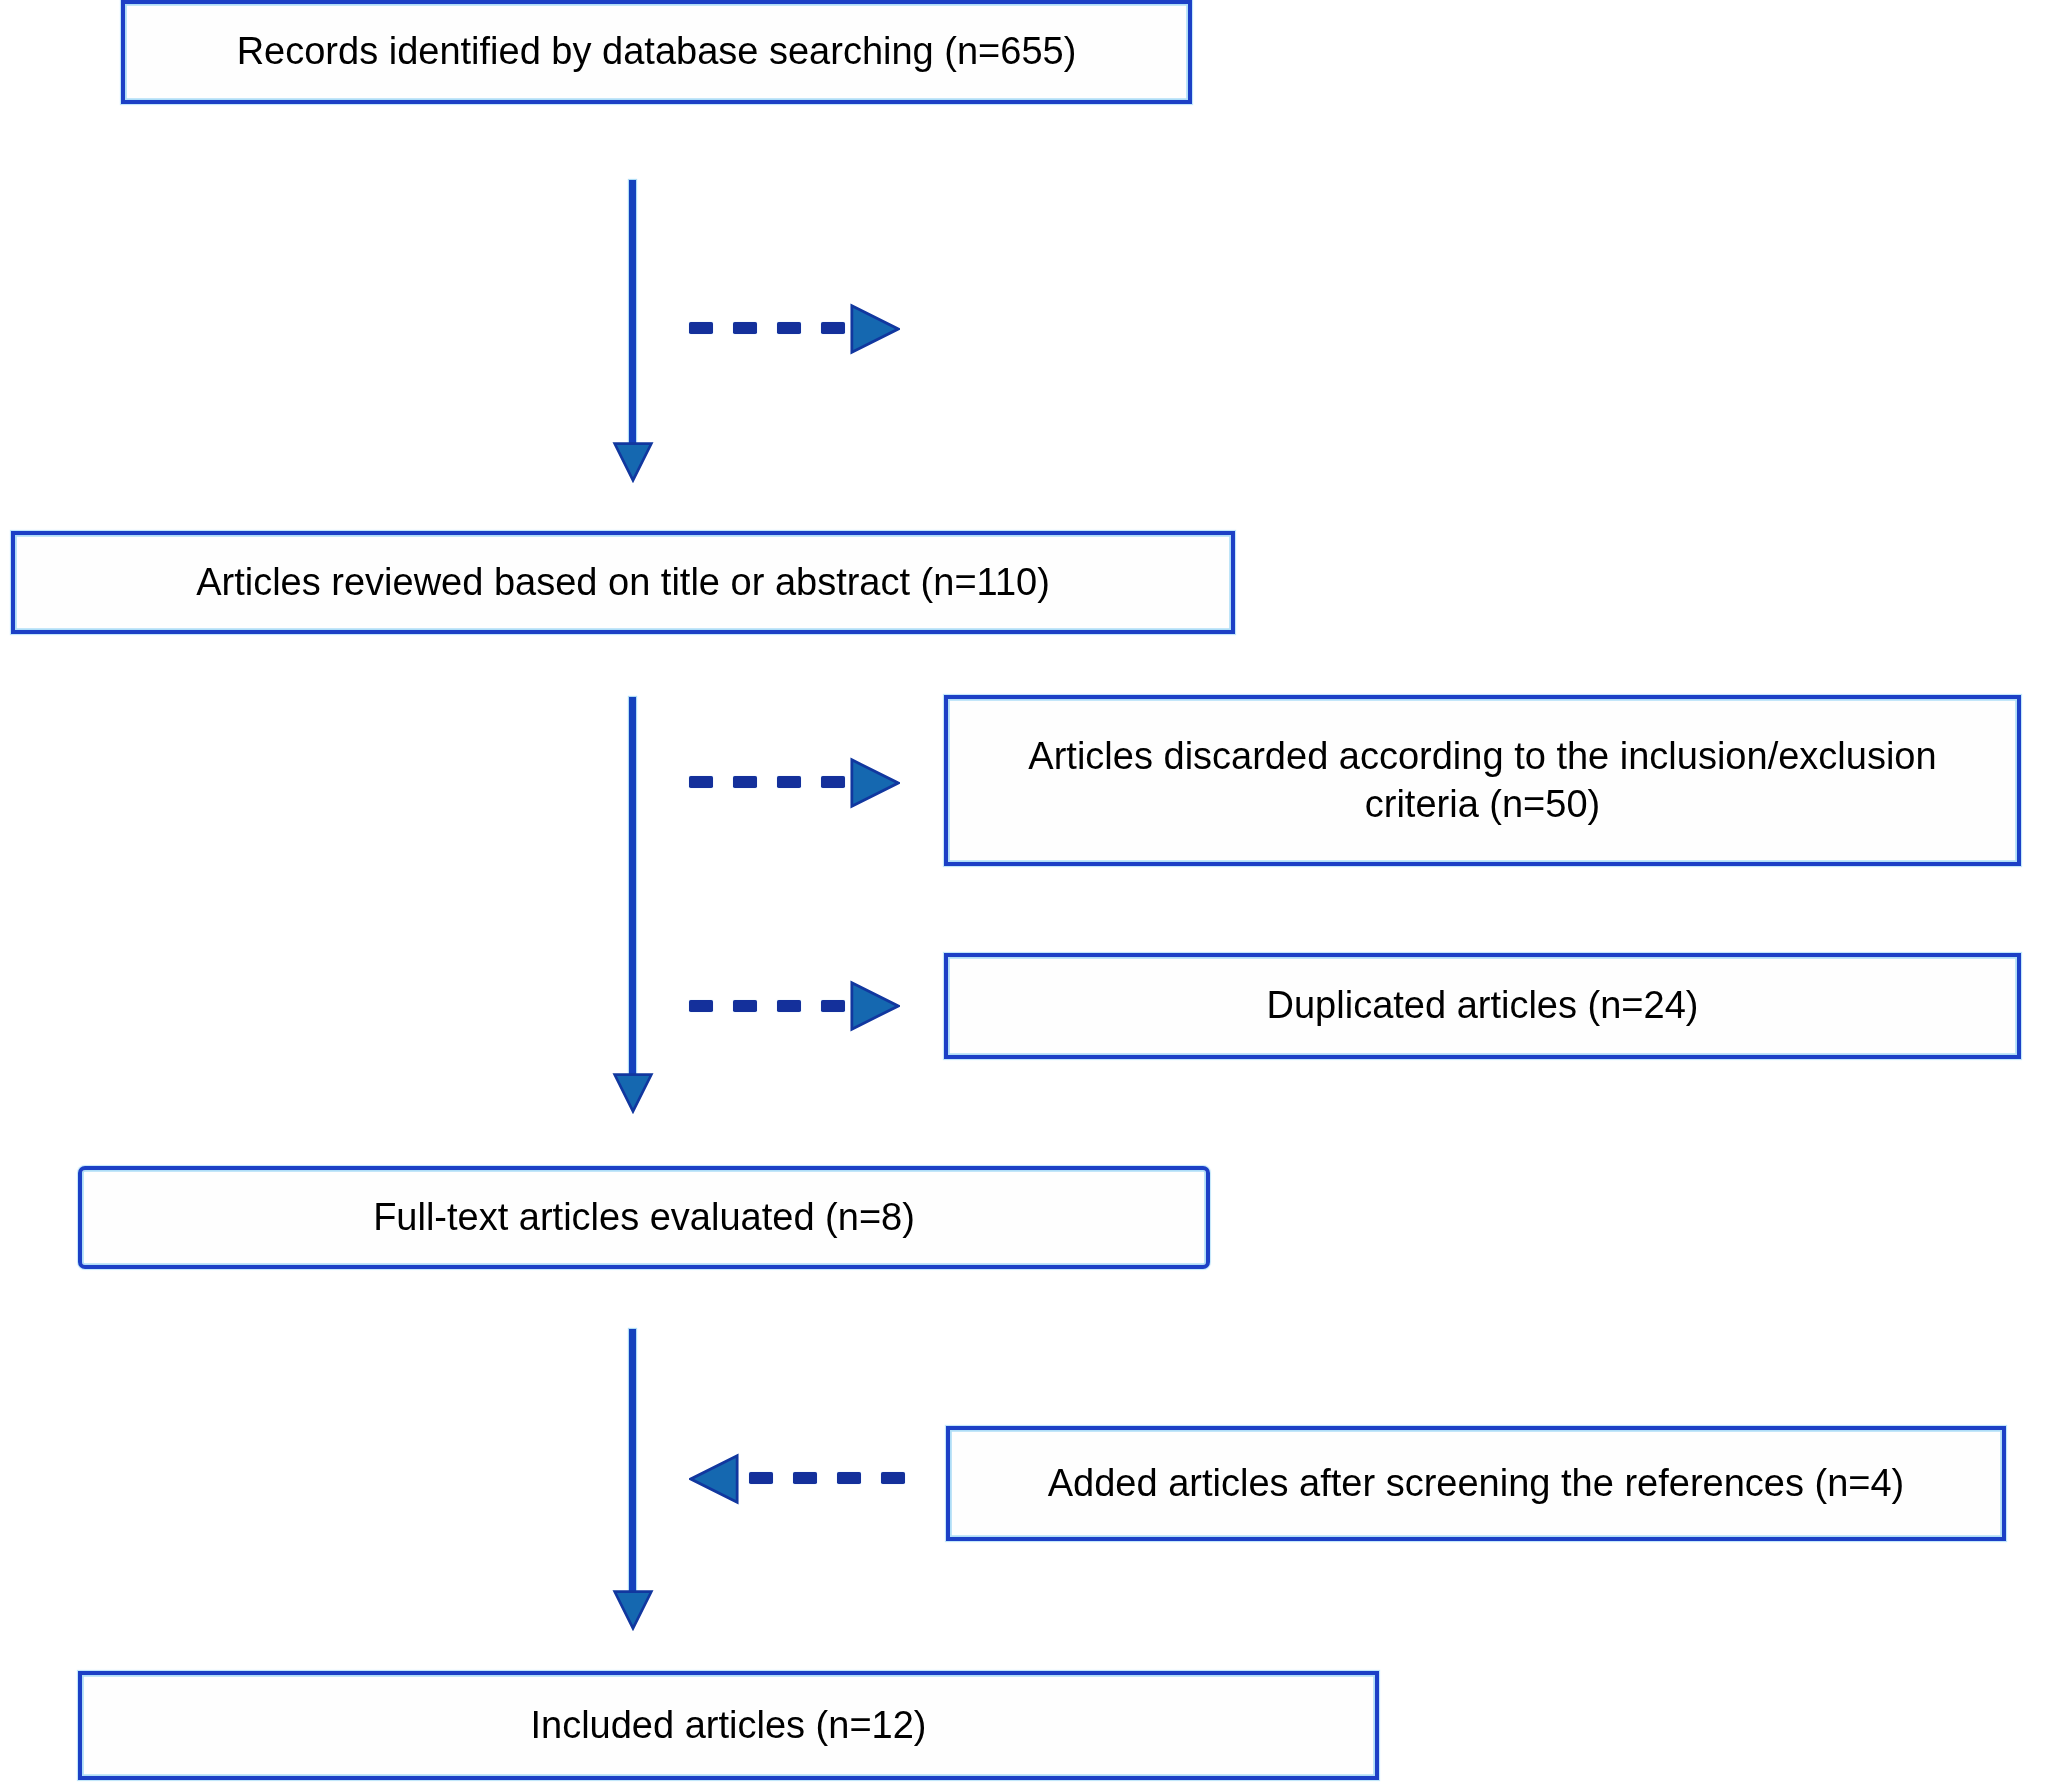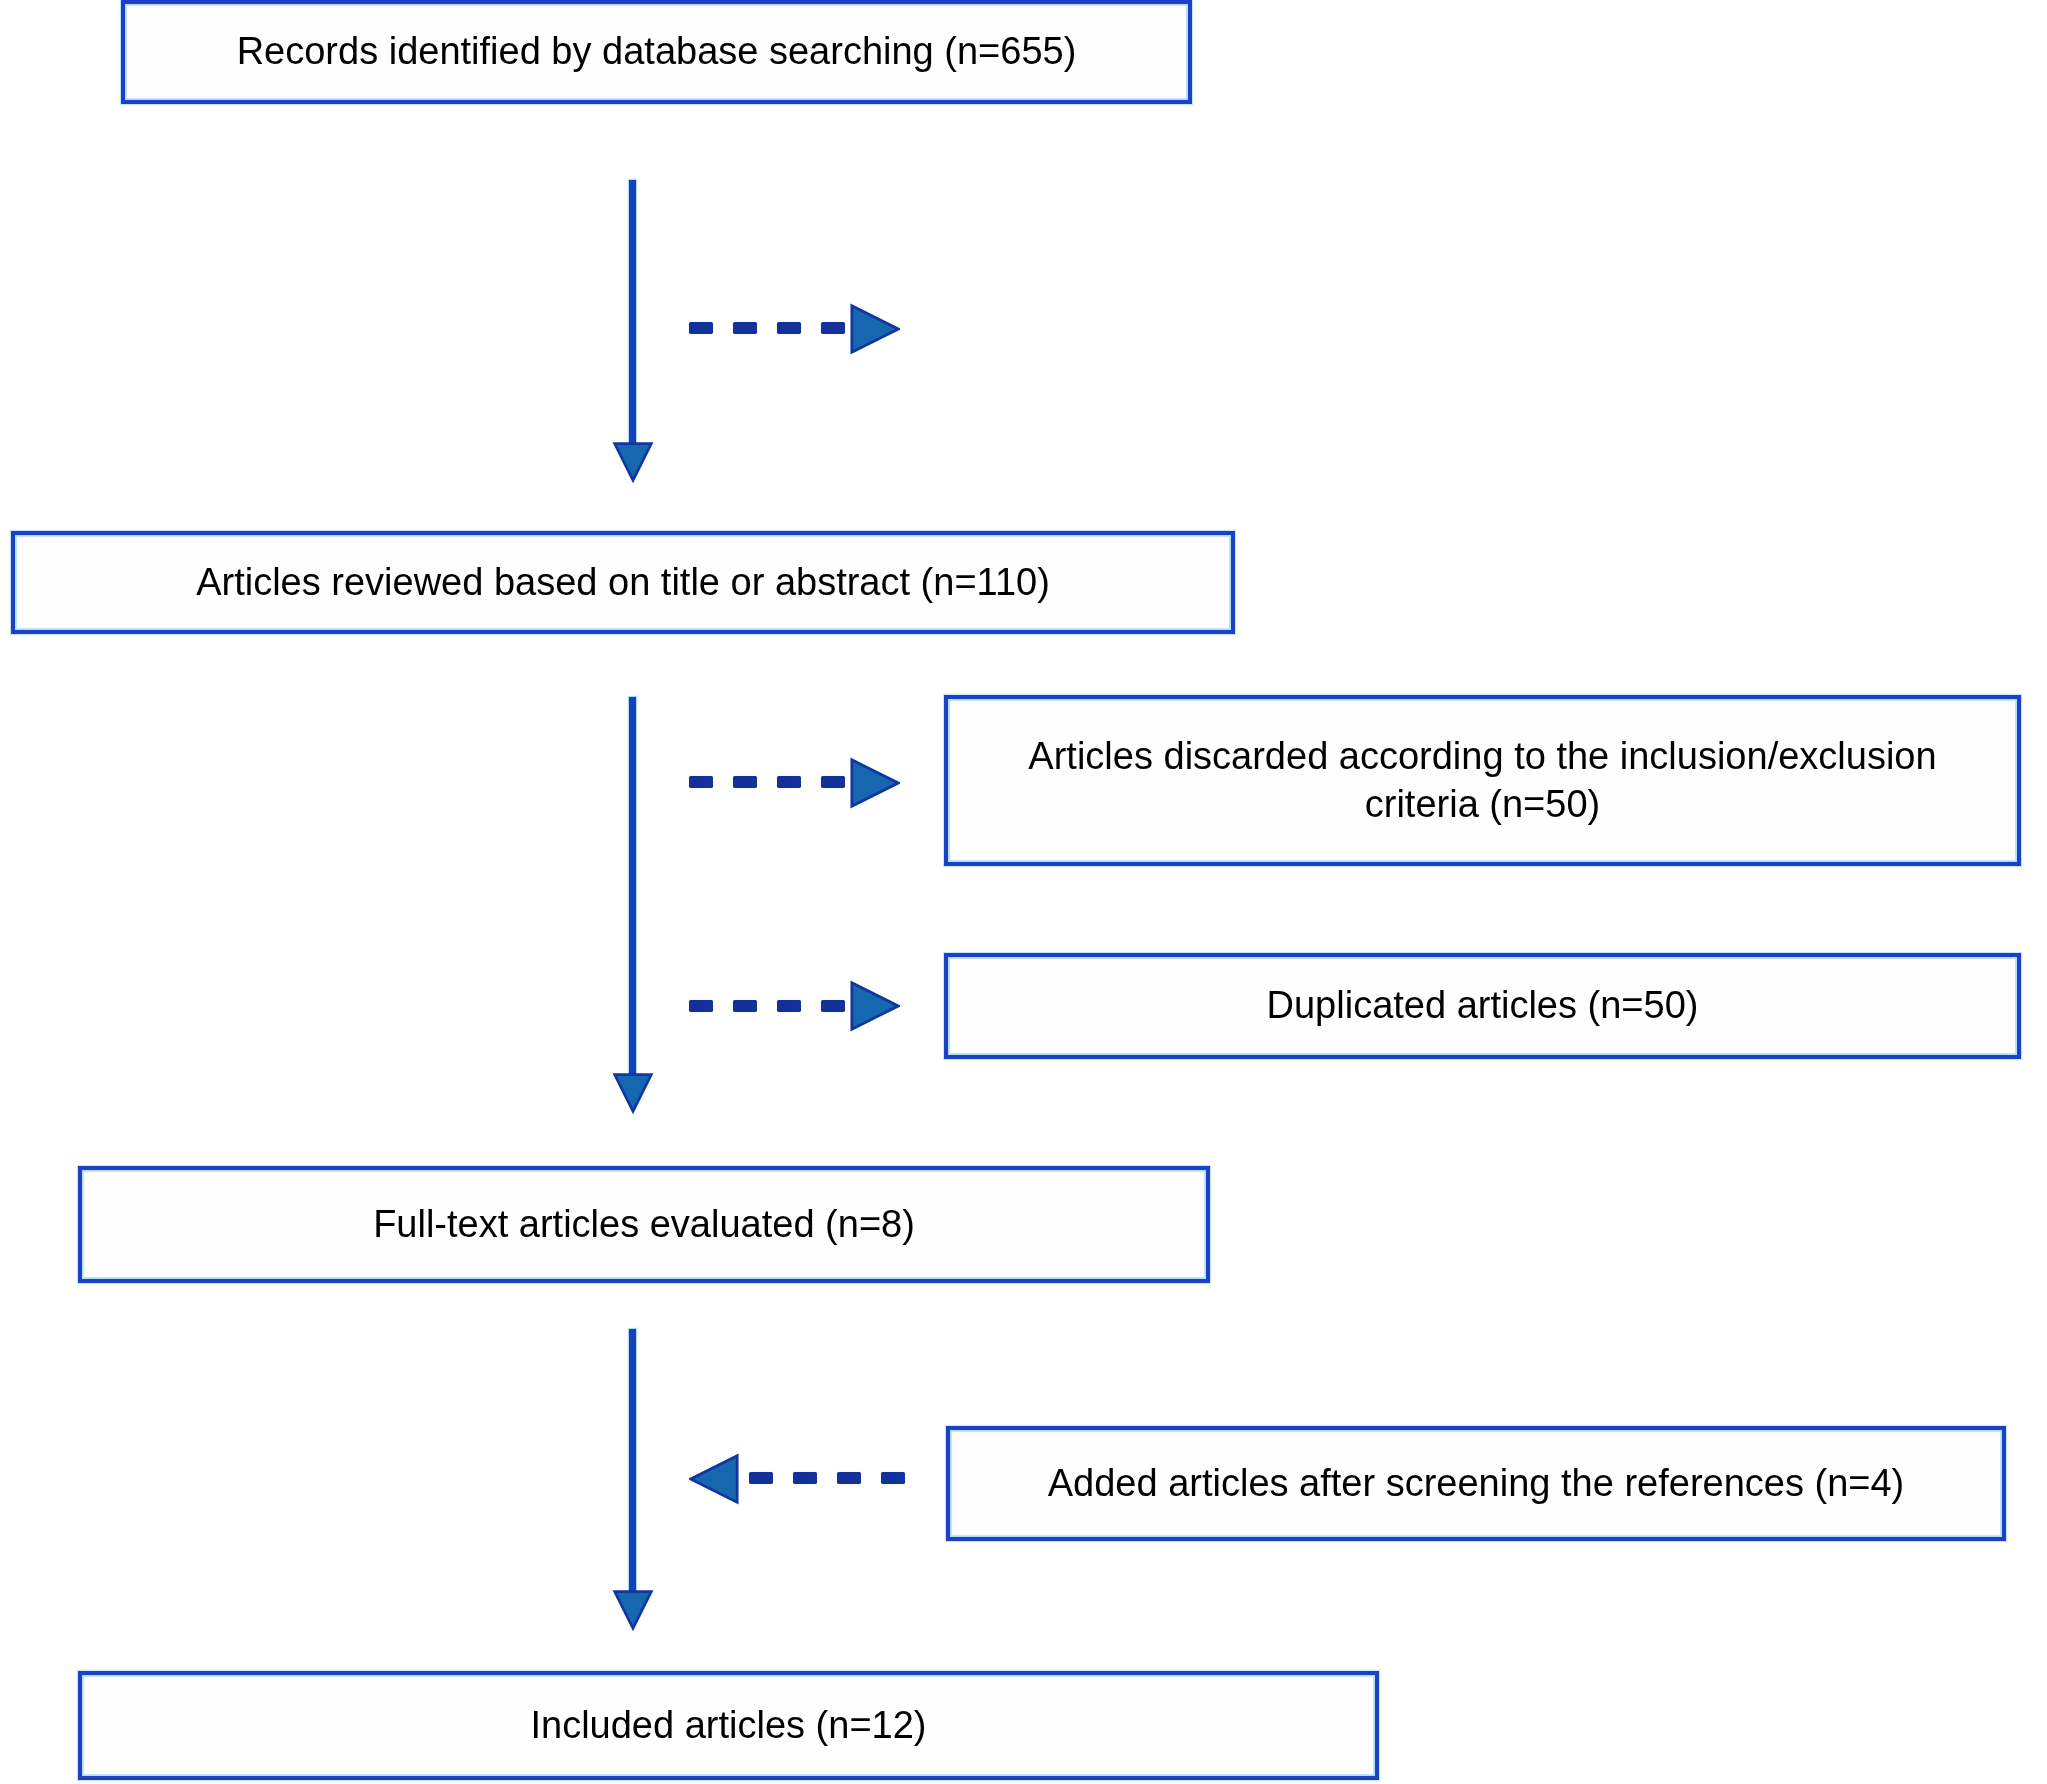--- a/index.html
+++ b/index.html
@@ -57,35 +57,35 @@
 <div id="stage">
 
   <div class="box" style="left:121px;top:0;width:1071px;height:104px;">
     <span>Records identified by database searching (n=655)</span>
   </div>
 
   <div class="box" style="left:11px;top:531px;width:1224px;height:103px;">
     <span>Articles reviewed based on title or abstract (n=110)</span>
   </div>
 
-  <div class="box" style="left:78px;top:1166px;width:1132px;height:117px;">
+  <div class="box" style="left:78px;top:1166px;width:1132px;height:103px;border-radius:7px;">
     <span>Full-text articles evaluated (n=8)</span>
   </div>
 
   <div class="box" style="left:78px;top:1671px;width:1301px;height:109px;">
     <span>Included articles (n=12)</span>
   </div>
 
 
   <div class="box" style="left:944px;top:695px;width:1077px;height:171px;">
     <span>Articles discarded according to the inclusion/exclusion criteria (n=50)</span>
   </div>
 
   <div class="box" style="left:944px;top:953px;width:1077px;height:106px;">
-    <span>Duplicated articles (n=50)</span>
+    <span>Duplicated articles (n=24)</span>
   </div>
 
   <div class="box" style="left:946px;top:1426px;width:1060px;height:115px;">
     <span>Added articles after screening the references (n=4)</span>
   </div>
 
   <div>
     <div class="vline" style="left:629px;top:180px;height:263px;"></div>
     <svg class="head" style="left:612px;top:441px;" width="42" height="42" viewBox="0 0 46 46">
       <polygon points="3,3 43,3 23,43"></polygon>

